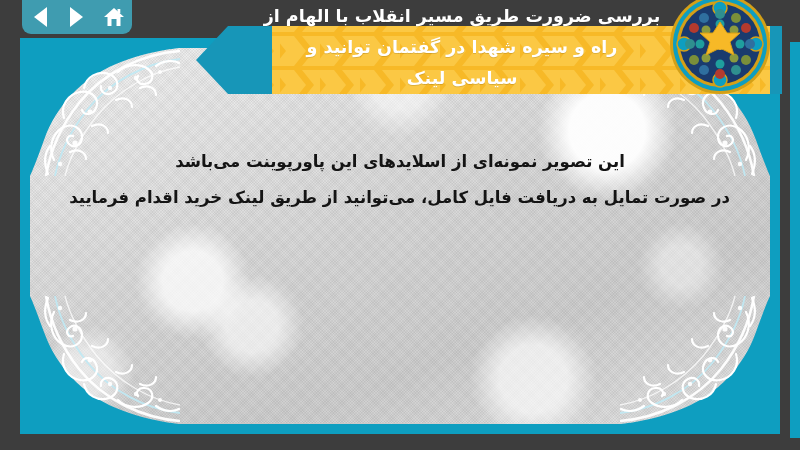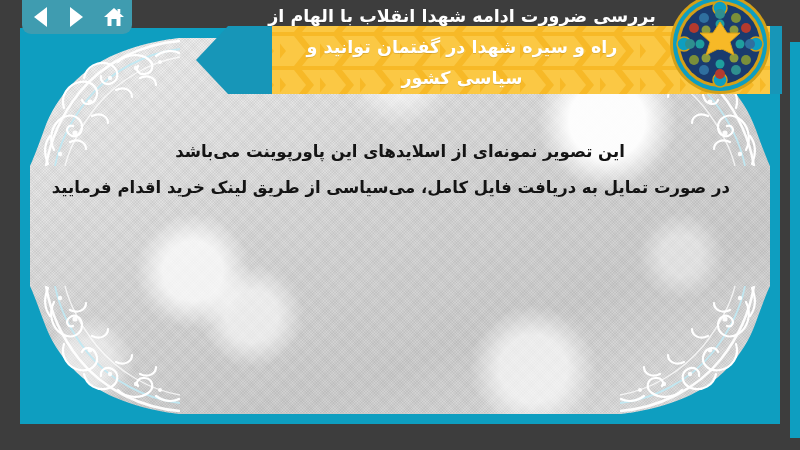--- a/index.html
+++ b/index.html
@@ -94,21 +94,21 @@
     right: 28px;
     width: 104px;
     height: 104px;
     z-index: 35;
   }
 
   
   .content-frame {
     position: absolute;
     left: 20px;
-    top: 28px;
+    top: 38px;
     width: 760px;
     height: 396px;
     background: #0e9ec0;
     z-index: 5;
     overflow: hidden;
   }
   .content-inner {
     position: absolute;
     left: 10px;
     top: 10px;
@@ -278,21 +278,21 @@
           <circle cx="60" cy="64" r="2.4"></circle>
           <circle cx="80" cy="40" r="2.2"></circle>
           <circle cx="106" cy="30" r="2.2"></circle>
           <circle cx="130" cy="24" r="2"></circle>
           <circle cx="30" cy="116" r="2.2"></circle>
         </g>
       </svg>
 
       <div class="body-text">
         <p>این تصویر نمونه‌ای از اسلایدهای این پاورپوینت می‌باشد</p>
-        <p>در صورت تمایل به دریافت فایل کامل، می‌سیاسی از طریق لینک خرید اقدام فرمایید</p>
+        <p>در صورت تمایل به دریافت فایل کامل، می‌توانید از طریق لینک خرید اقدام فرمایید</p>
       </div>
 
     </div>
   </div>
 
   <div class="header-wrap">
     <svg width="800" height="102" viewBox="0 0 800 102">
       <defs>
         <pattern id="chev" width="40" height="34" patternUnits="userSpaceOnUse">
           <rect width="40" height="34" fill="#f7b927"></rect>
@@ -308,23 +308,23 @@
         <rect x="260" y="24" width="530" height="72" fill="url(#chev)"></rect>
       </g>
 
       <path d="M272,26 H228 L196,60 L228,94 H272 Z" fill="#1796b8"></path>
 
       <rect x="770" y="26" width="12" height="68" fill="#1796b8"></rect>
     </svg>
   </div>
 
   <div class="header-title">
-    <span class="ln1">بررسی ضرورت ادامه شهدا انقلاب با الهام از</span>
+    <span class="ln1">بررسی ضرورت طریق مسیر انقلاب با الهام از</span>
     <span class="ln2">راه و سیره شهدا در گفتمان توانید و</span>
-    <span class="ln3">سیاسی کشور</span>
+    <span class="ln3">سیاسی لینک</span>
   </div>
 
   <svg class="medallion" viewBox="0 0 104 104">
     <circle cx="52" cy="52" r="50" fill="#d4a017"></circle>
     <circle cx="52" cy="52" r="47" fill="#0e9ec0"></circle>
     <circle cx="52" cy="52" r="43" fill="#d4a017"></circle>
     <circle cx="52" cy="52" r="40" fill="#1a3b6e"></circle>
     <g>
       <circle cx="52" cy="16" r="7" fill="#0e9ec0" stroke="#d4a017" stroke-width="1.5"></circle>
       <circle cx="88" cy="52" r="7" fill="#0e9ec0" stroke="#d4a017" stroke-width="1.5"></circle>

